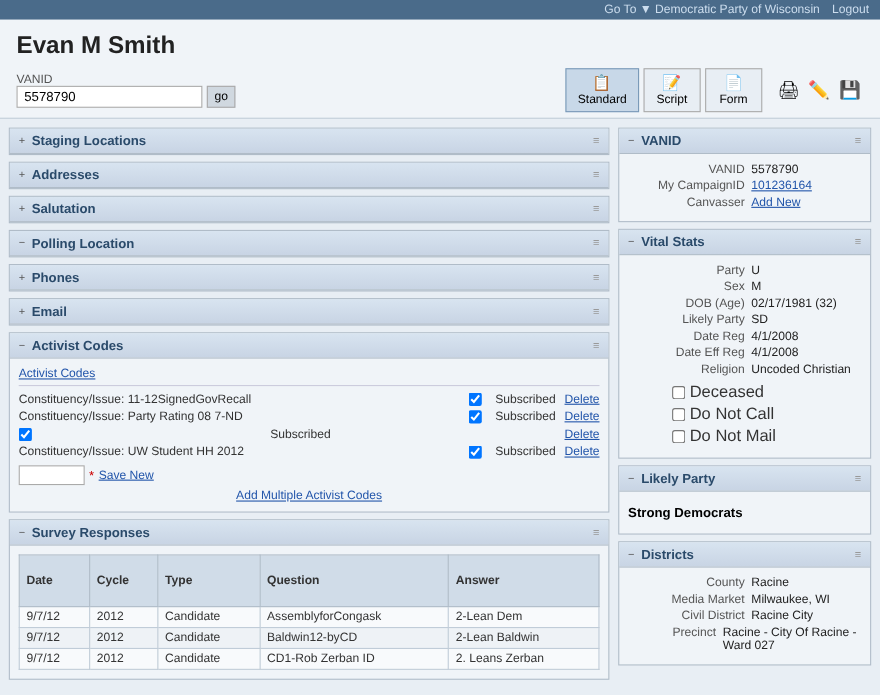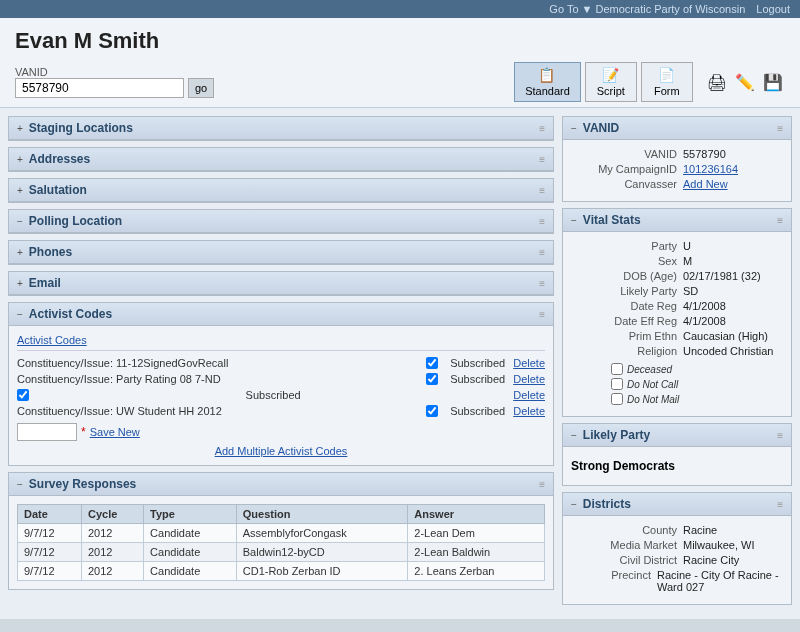--- a/index.html
+++ b/index.html
@@ -112,28 +112,28 @@
     .ac-delete { color: #2255aa; text-decoration: underline; cursor: pointer; font-size: 11px; }
     .ac-checkbox { width: 12px; height: 12px; margin-right: 4px; }
     .ac-input-row { display: flex; align-items: center; gap: 4px; margin-top: 4px; }
     .ac-input { border: 1px solid #aaa; padding: 2px 4px; font-size: 11px; width: 60px; }
     .ac-input-star { color: #cc0000; }
     .ac-save-new { color: #2255aa; text-decoration: underline; cursor: pointer; font-size: 11px; }
     .ac-add-multiple { color: #2255aa; text-decoration: underline; cursor: pointer; font-size: 11px; text-align: center; display: block; margin-top: 4px; }
     
     
     .survey-table { width: 100%; border-collapse: collapse; font-size: 11px; }
-    .survey-table th { background: #d0dce8; border: 1px solid #b0bcc8; padding: 3px 6px; text-align: left; font-weight: bold; }
+    .survey-table th { background: #d0dce8; border: 1px solid #b0bcc8; padding: 17px 6px; text-align: left; font-weight: bold; }
     .survey-table td { border: 1px solid #c0ccd8; padding: 3px 6px; background: #f8fafc; }
     .survey-table tr:nth-child(even) td { background: #eef2f6; }
     
     
     .checkbox-row { display: flex; align-items: center; gap: 4px; margin-bottom: 3px; }
     .checkbox-row input { width: 12px; height: 12px; }
-    .checkbox-row label { font-size: 10px; color: #333; font-style: italic; }
+    .checkbox-row label { font-size: 15px; color: #333; }
     
     
     .likely-party-value { color: #000000; font-weight: bold; font-size: 12px; text-align: left; padding: 4px 0; }
     
     
     .precinct-value { font-size: 11px; color: #222; }
     
     
     ::-webkit-scrollbar { width: 6px; }
     ::-webkit-scrollbar-track { background: #d0d8e0; }
@@ -397,24 +397,20 @@
           </div>
           <div class="r-field-row">
             <span class="r-field-label">Date Reg</span>
             <span class="r-field-value">4/1/2008</span>
           </div>
           <div class="r-field-row">
             <span class="r-field-label">Date Eff Reg</span>
             <span class="r-field-value">4/1/2008</span>
           </div>
           <div class="r-field-row">
-            <span class="r-field-label">Prim Ethn</span>
-            <span class="r-field-value">Caucasian (High)</span>
-          </div>
-          <div class="r-field-row">
             <span class="r-field-label">Religion</span>
             <span class="r-field-value">Uncoded Christian</span>
           </div>
 
           <div style="padding-left: 40px; margin-top: 6px;">
             <div class="checkbox-row">
               <input type="checkbox" style="">
               <label>Deceased</label>
             </div>
             <div class="checkbox-row">

